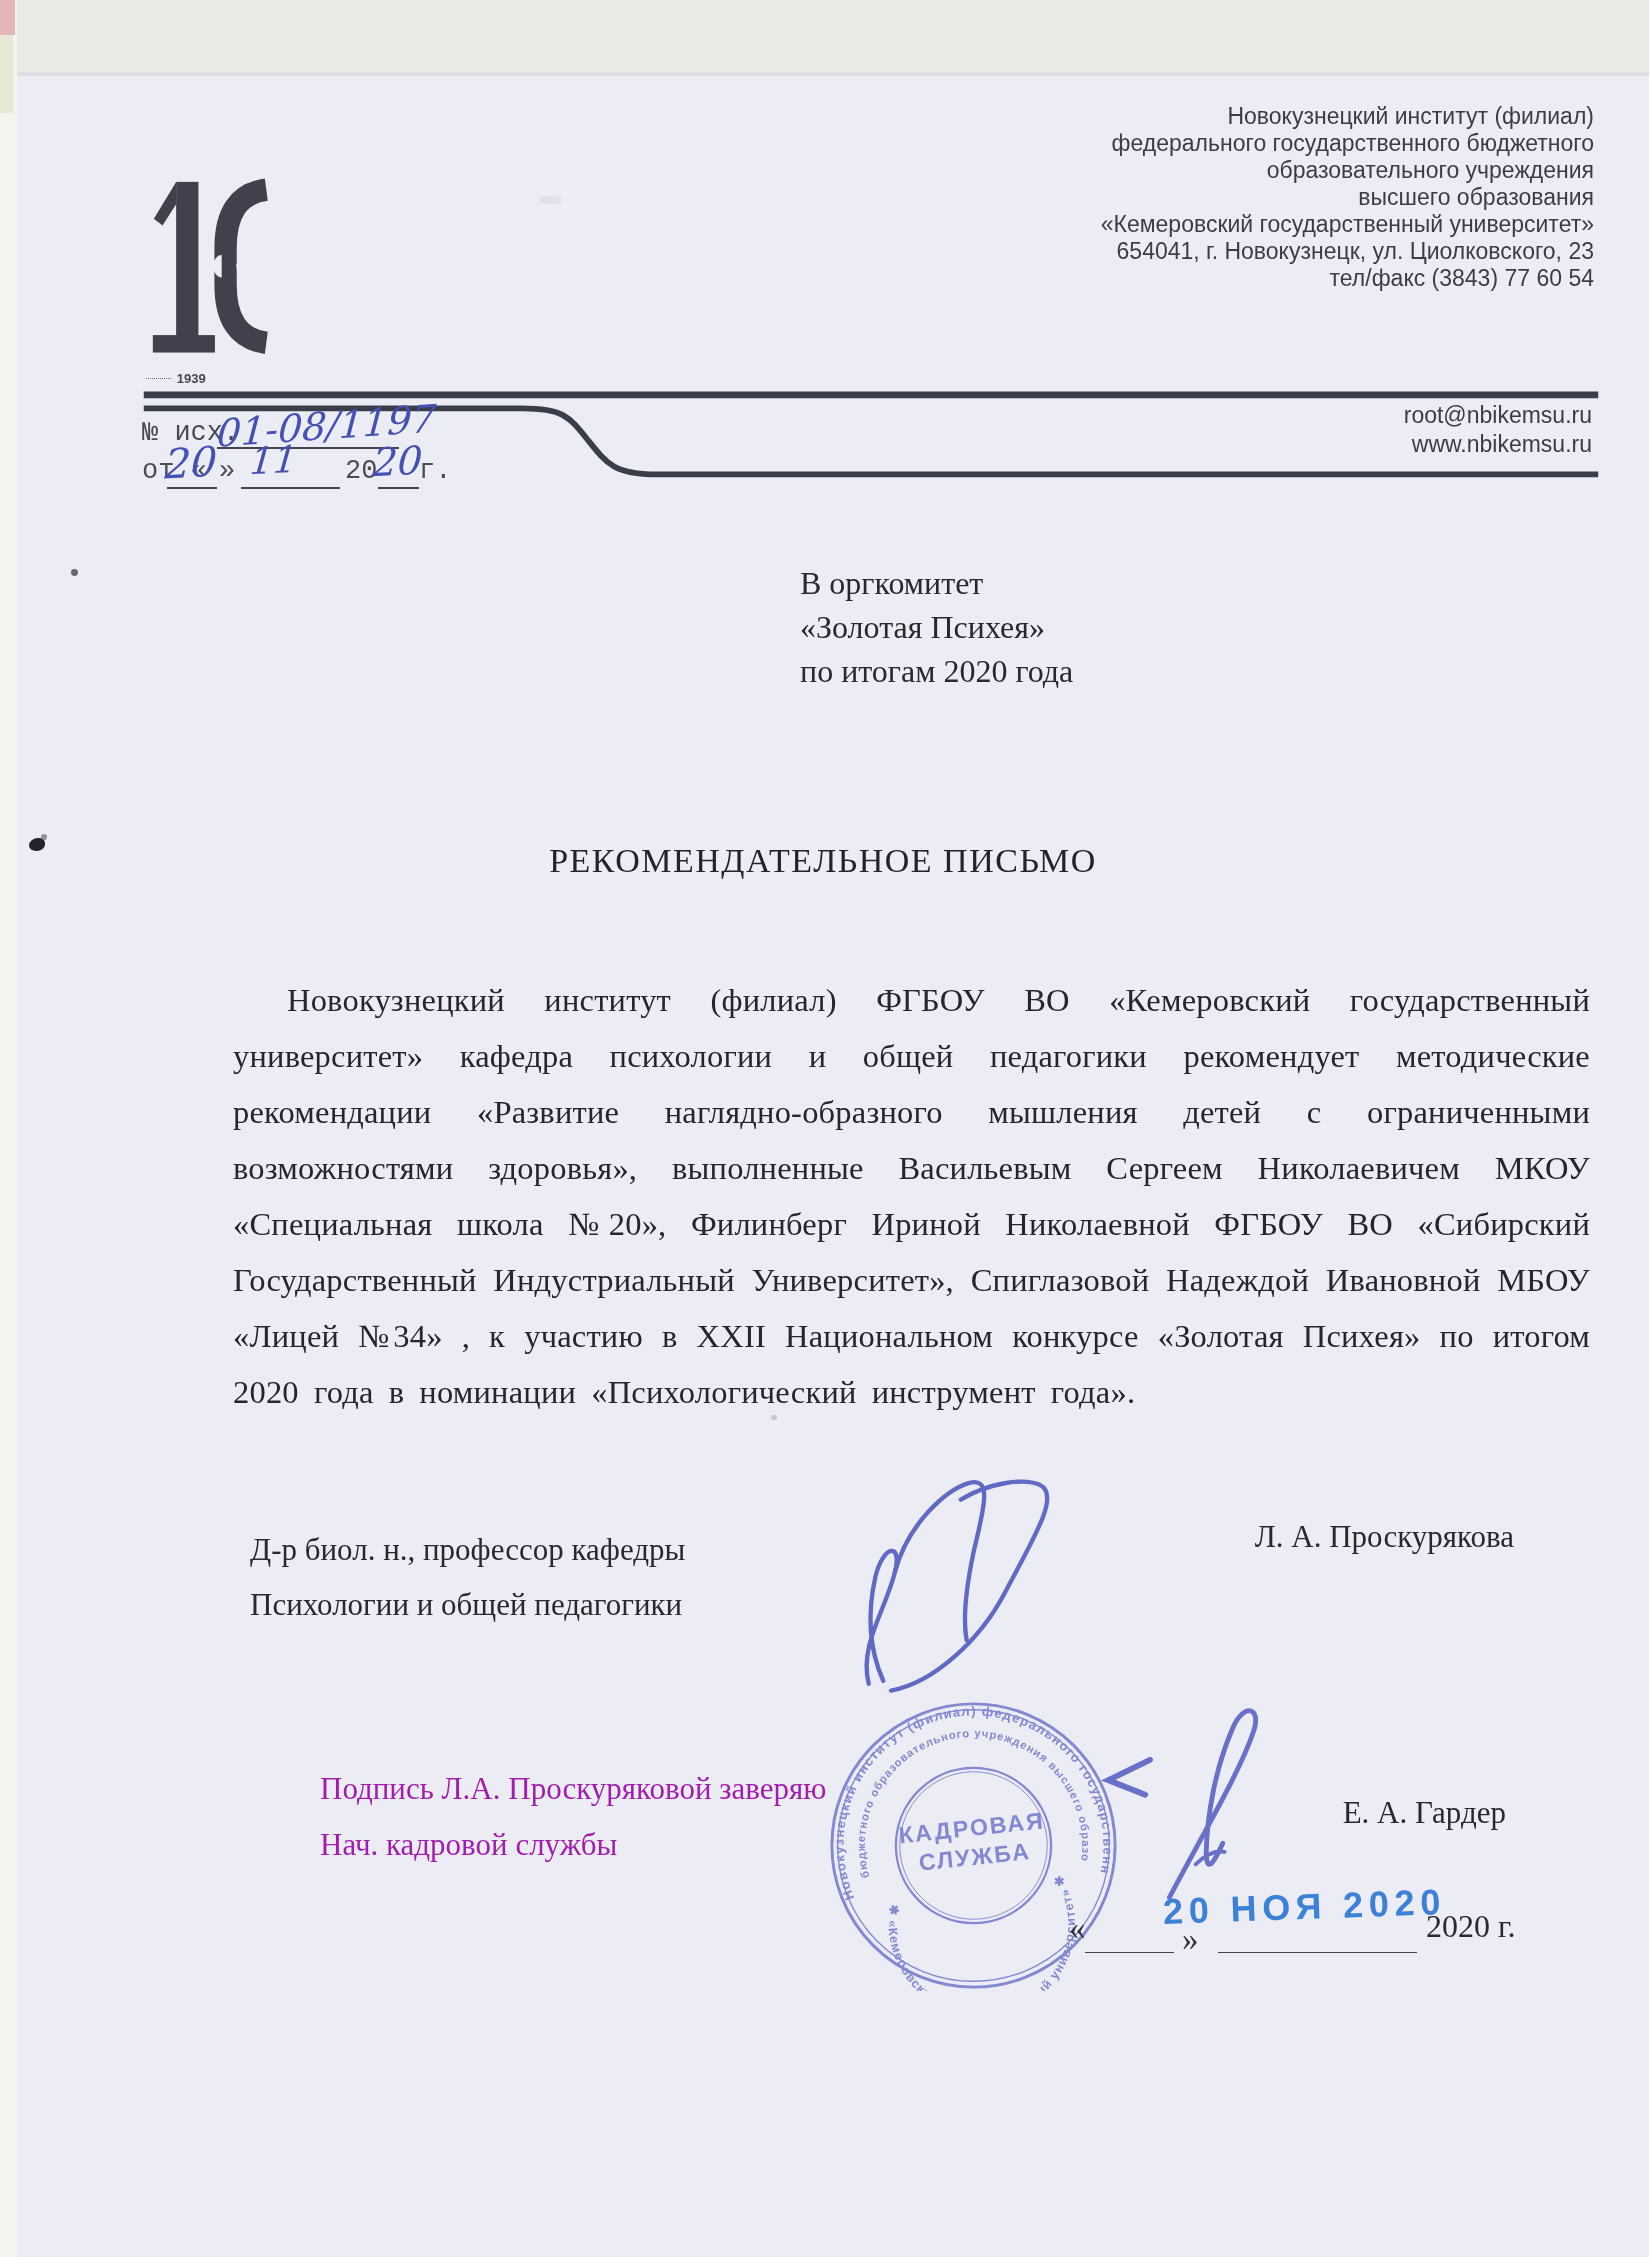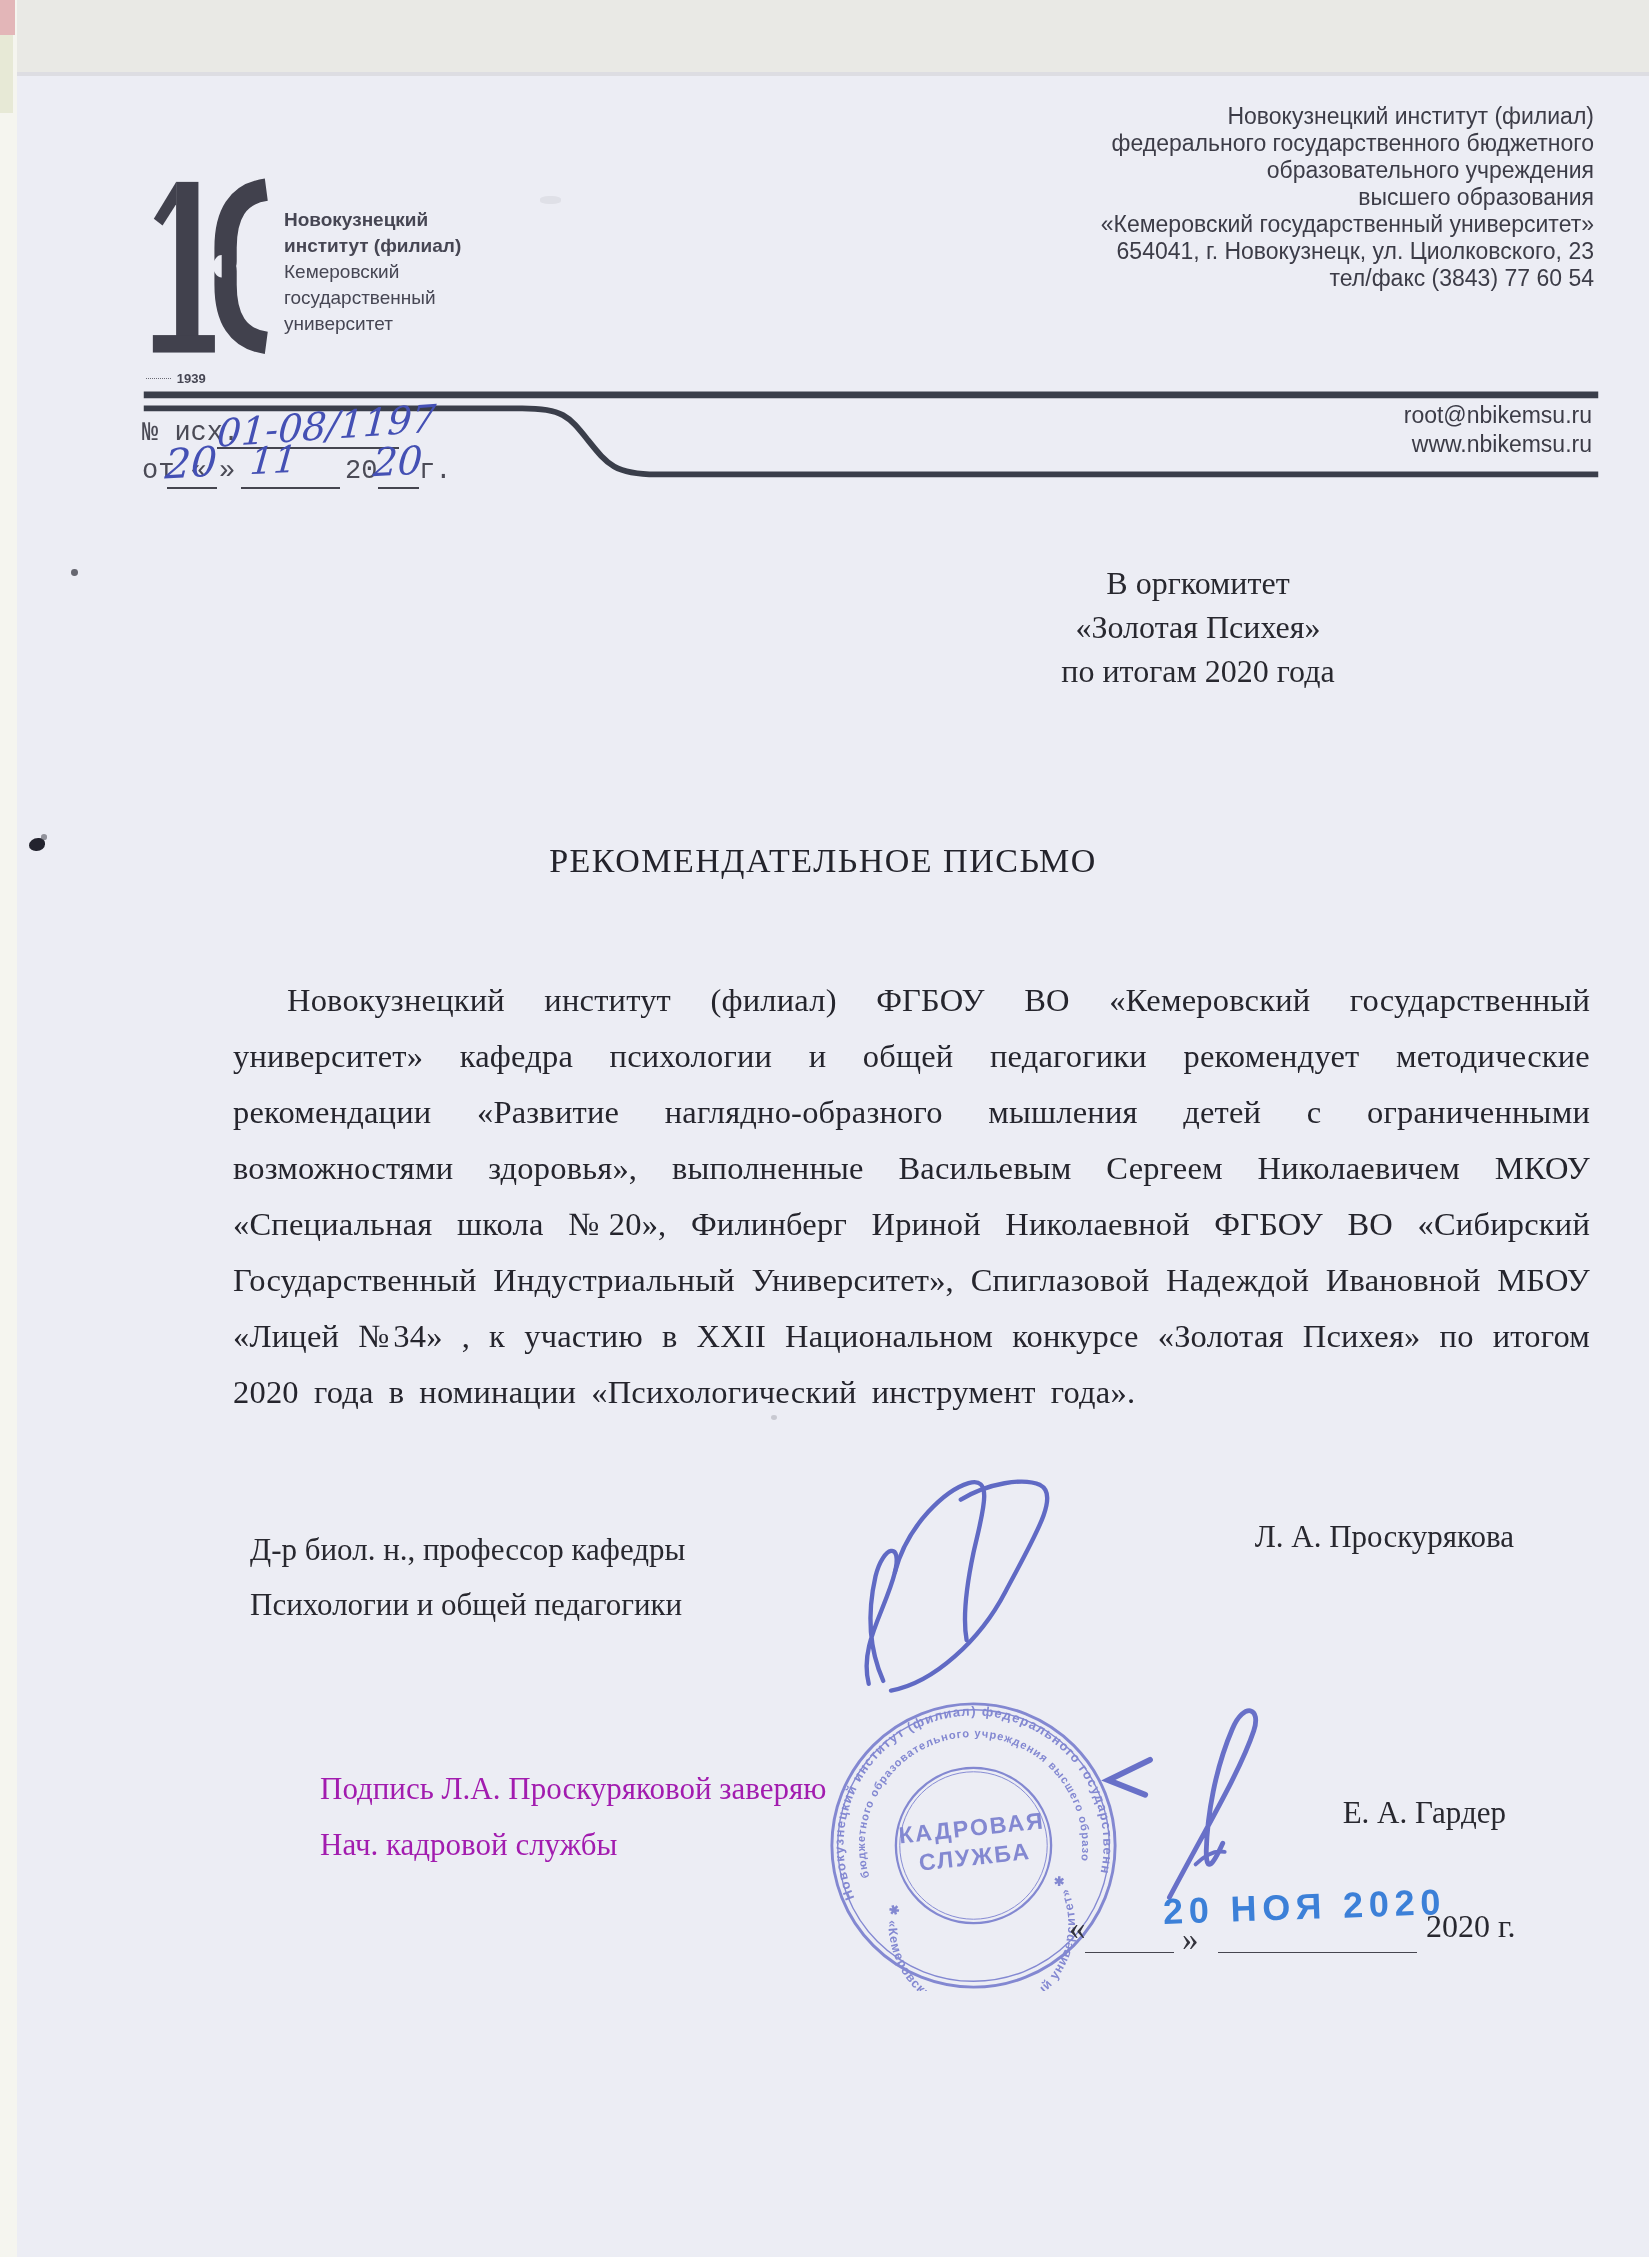--- a/index.html
+++ b/index.html
@@ -26,21 +26,21 @@
   .head-right{position:absolute;right:56px;top:103px;text-align:right;font-family:"Liberation Sans",sans-serif;
               font-size:23px;line-height:27px;color:#3c3c47;}
   .rules-svg{position:absolute;left:136px;top:386px;}
   .contact{position:absolute;right:58px;top:401px;text-align:right;font-family:Liberation Sans, sans-serif;
            font-size:23px;line-height:29px;color:#3c3c47;}
   .ref{position:absolute;font-family:Liberation Mono, monospace;font-size:27px;color:#4b4b56;}
   .hw{position:absolute;font-family:"DejaVu Serif",serif;font-style:italic;color:#4450b4;}
   .uline{position:absolute;height:0;border-bottom:2.4px solid #45454f;}
 
   
-  .addressee{position:absolute;left:868px;top:561px;width:660px;text-align:center;
+  .addressee{position:absolute;left:800px;top:561px;width:660px;
              font-size:32px;line-height:44px;color:#28282f;}
   .title{position:absolute;left:0;top:842px;width:1646px;text-align:center;font-size:34px;
          letter-spacing:1.5px;color:#23232b;}
   .body-par{position:absolute;left:233px;top:972px;width:1357px;font-size:32.5px;line-height:56px;
             text-align:justify;text-indent:54px;word-spacing:6.8px;letter-spacing:0.2px;color:#25252d;}
   .sig-role{position:absolute;left:250px;top:1522px;font-size:31px;line-height:55px;color:#28282f;}
   .sig-name-1{position:absolute;right:136px;top:1519px;font-size:31px;color:#28282f;}
   .sig2-role{position:absolute;left:320px;top:1761px;font-size:31px;line-height:56px;color:#a21caf;}
   .sig-name-2{position:absolute;right:144px;top:1795px;font-size:31px;color:#28282f;}
 
@@ -67,27 +67,20 @@
   <div class="speck" style="left:771px;top:1415px;width:5.8px;height:4.9px;opacity:.2;"></div>
 
   <svg class="logo-svg" width="136" height="192" viewBox="0 0 140 198">
     <g fill="#41414d" stroke="none">
       <rect x="33" y="4" width="23" height="162"></rect>
       <polygon points="33,4 10,42 19,49 33,27"></polygon>
       <rect x="9" y="162" width="64" height="18"></rect>
     </g>
     <path d="M126,12 C96,16 84,38 84,72 L84,86 C84,89 83,91 80,91 C83,91 84,93 84,96 L84,110 C84,144 96,166 126,170" fill="none" stroke="#41414d" stroke-width="23" stroke-linecap="butt"></path>
   </svg>
-  <div class="logo-text">
-    <div class="b">Новокузнецкий</div>
-    <div class="b">институт (филиал)</div>
-    <div>Кемеровский</div>
-    <div>государственный</div>
-    <div>университет</div>
-  </div>
   <div class="logo-year">
     <span class="dash"></span>
     <span>1939</span>
   </div>
 
   <div class="head-right">
     <div>Новокузнецкий институт (филиал)</div>
     <div>федерального государственного бюджетного</div>
     <div>образовательного учреждения</div>
     <div>высшего образования</div>

